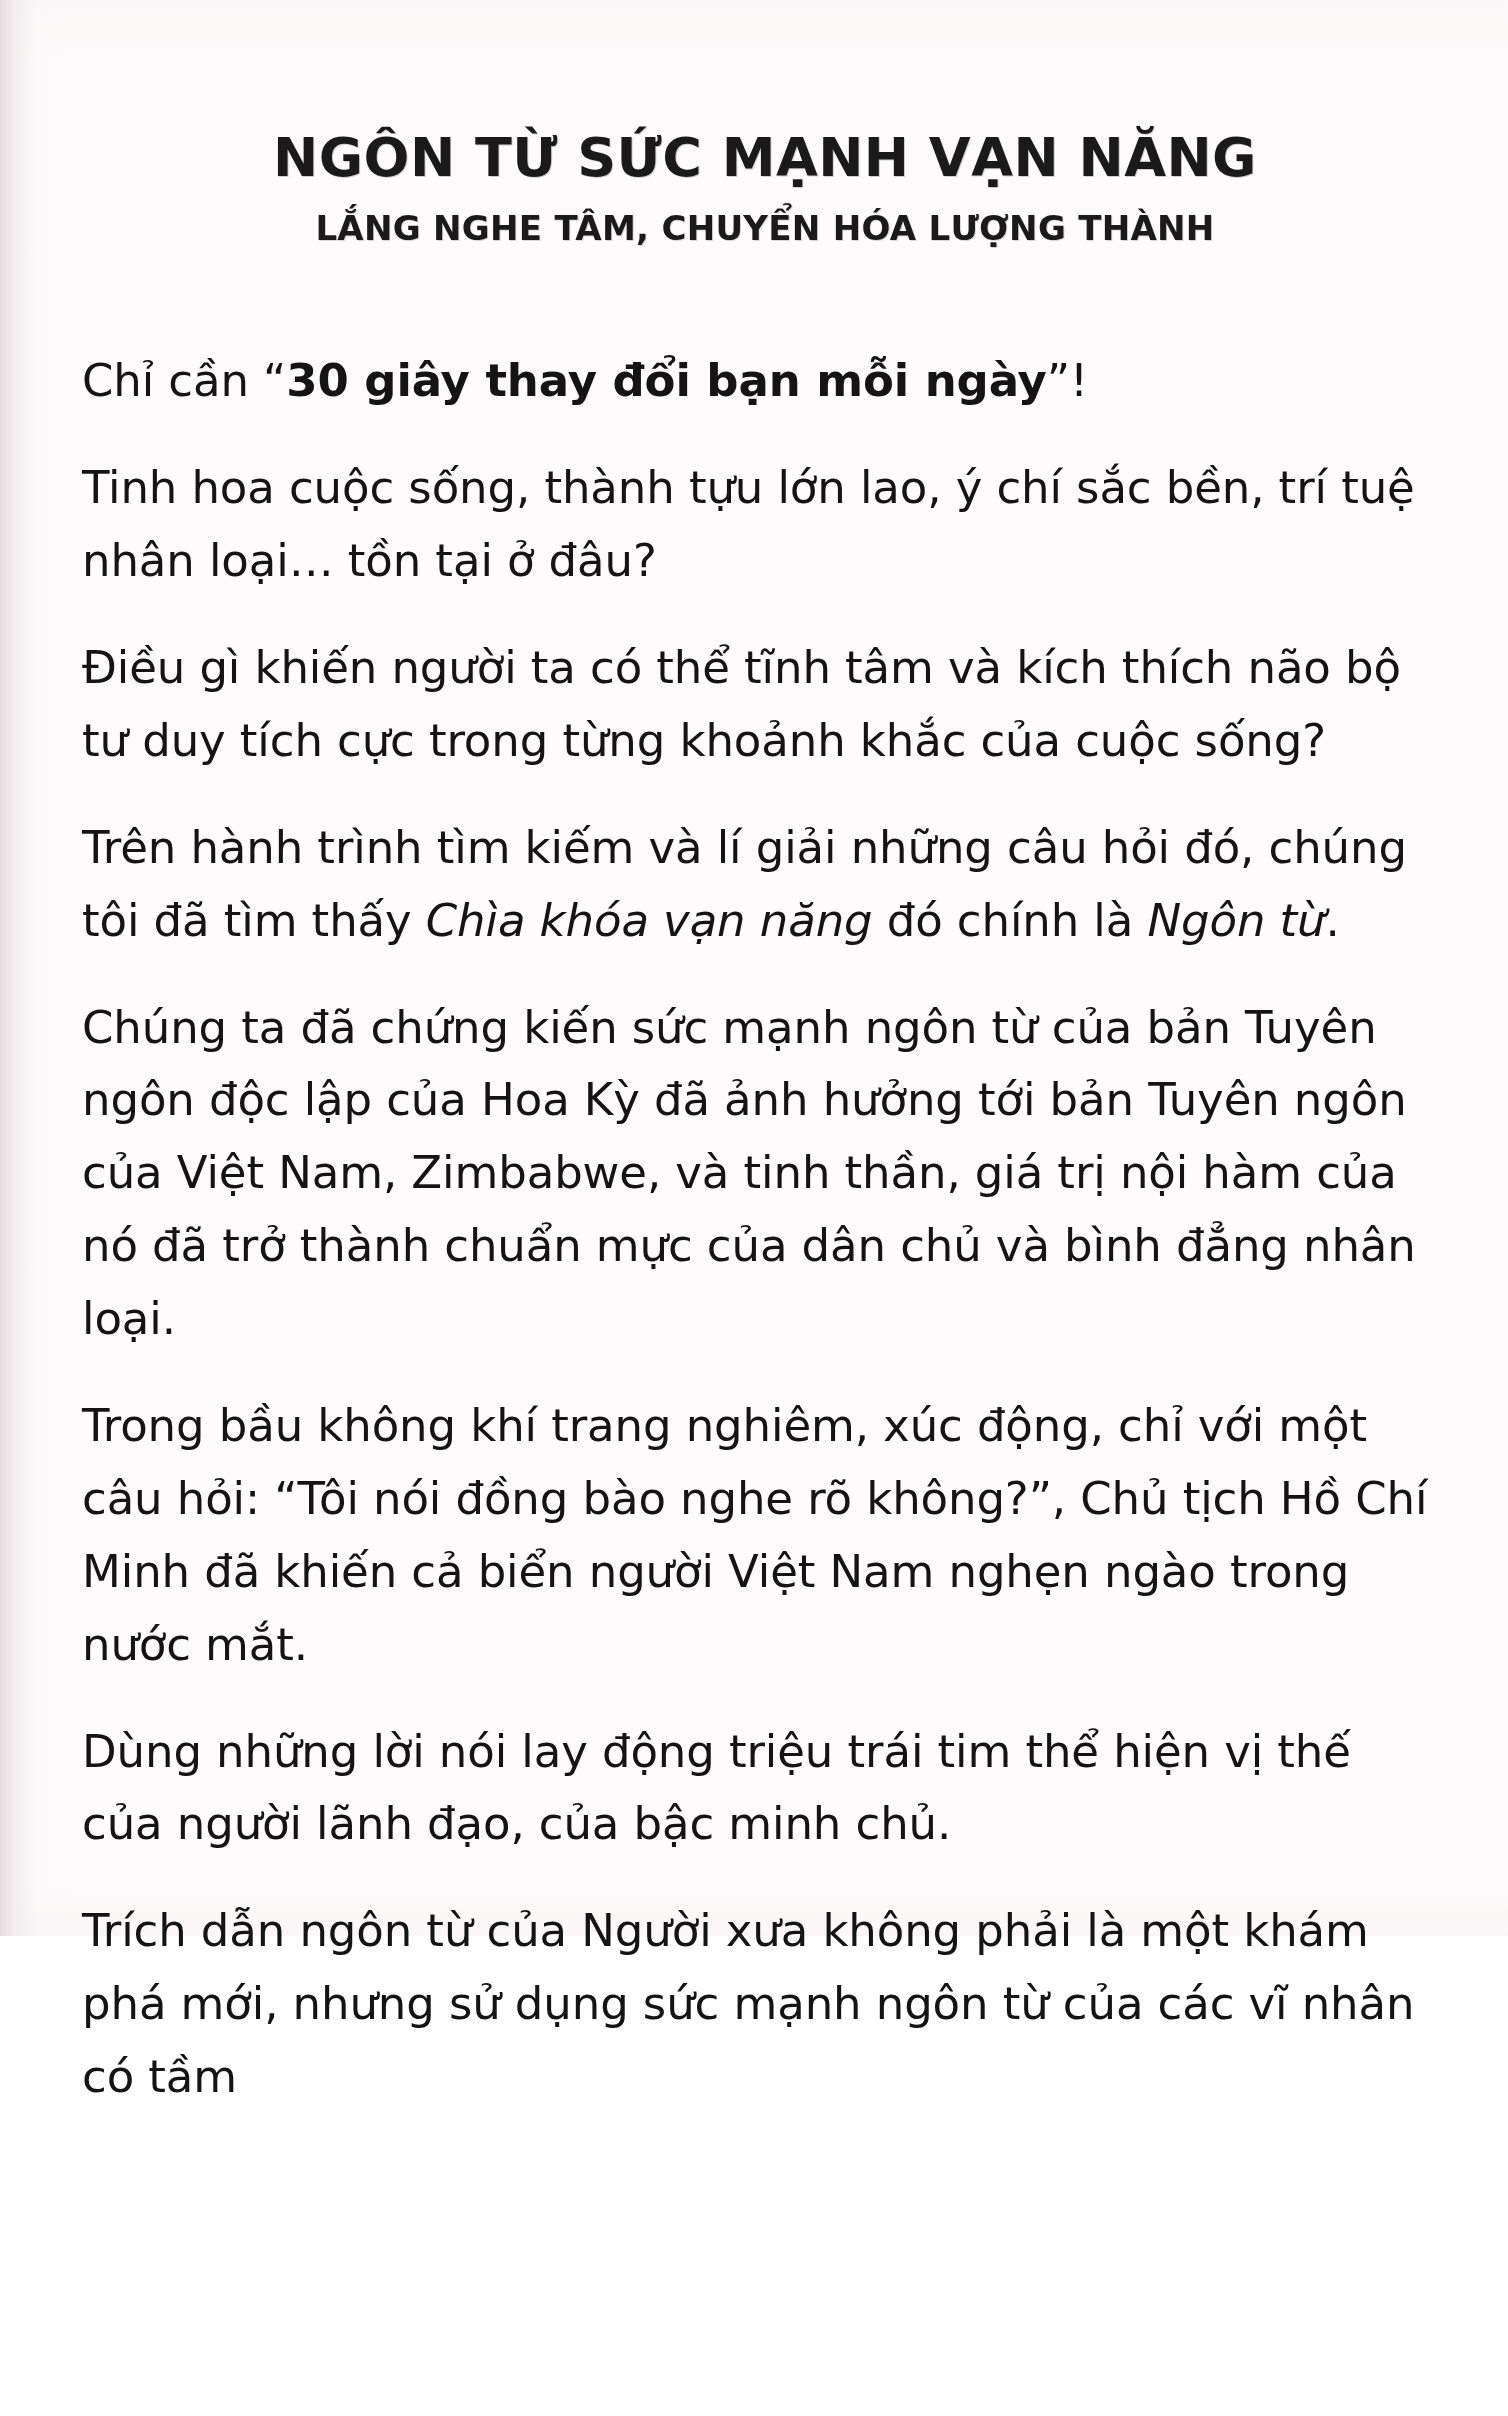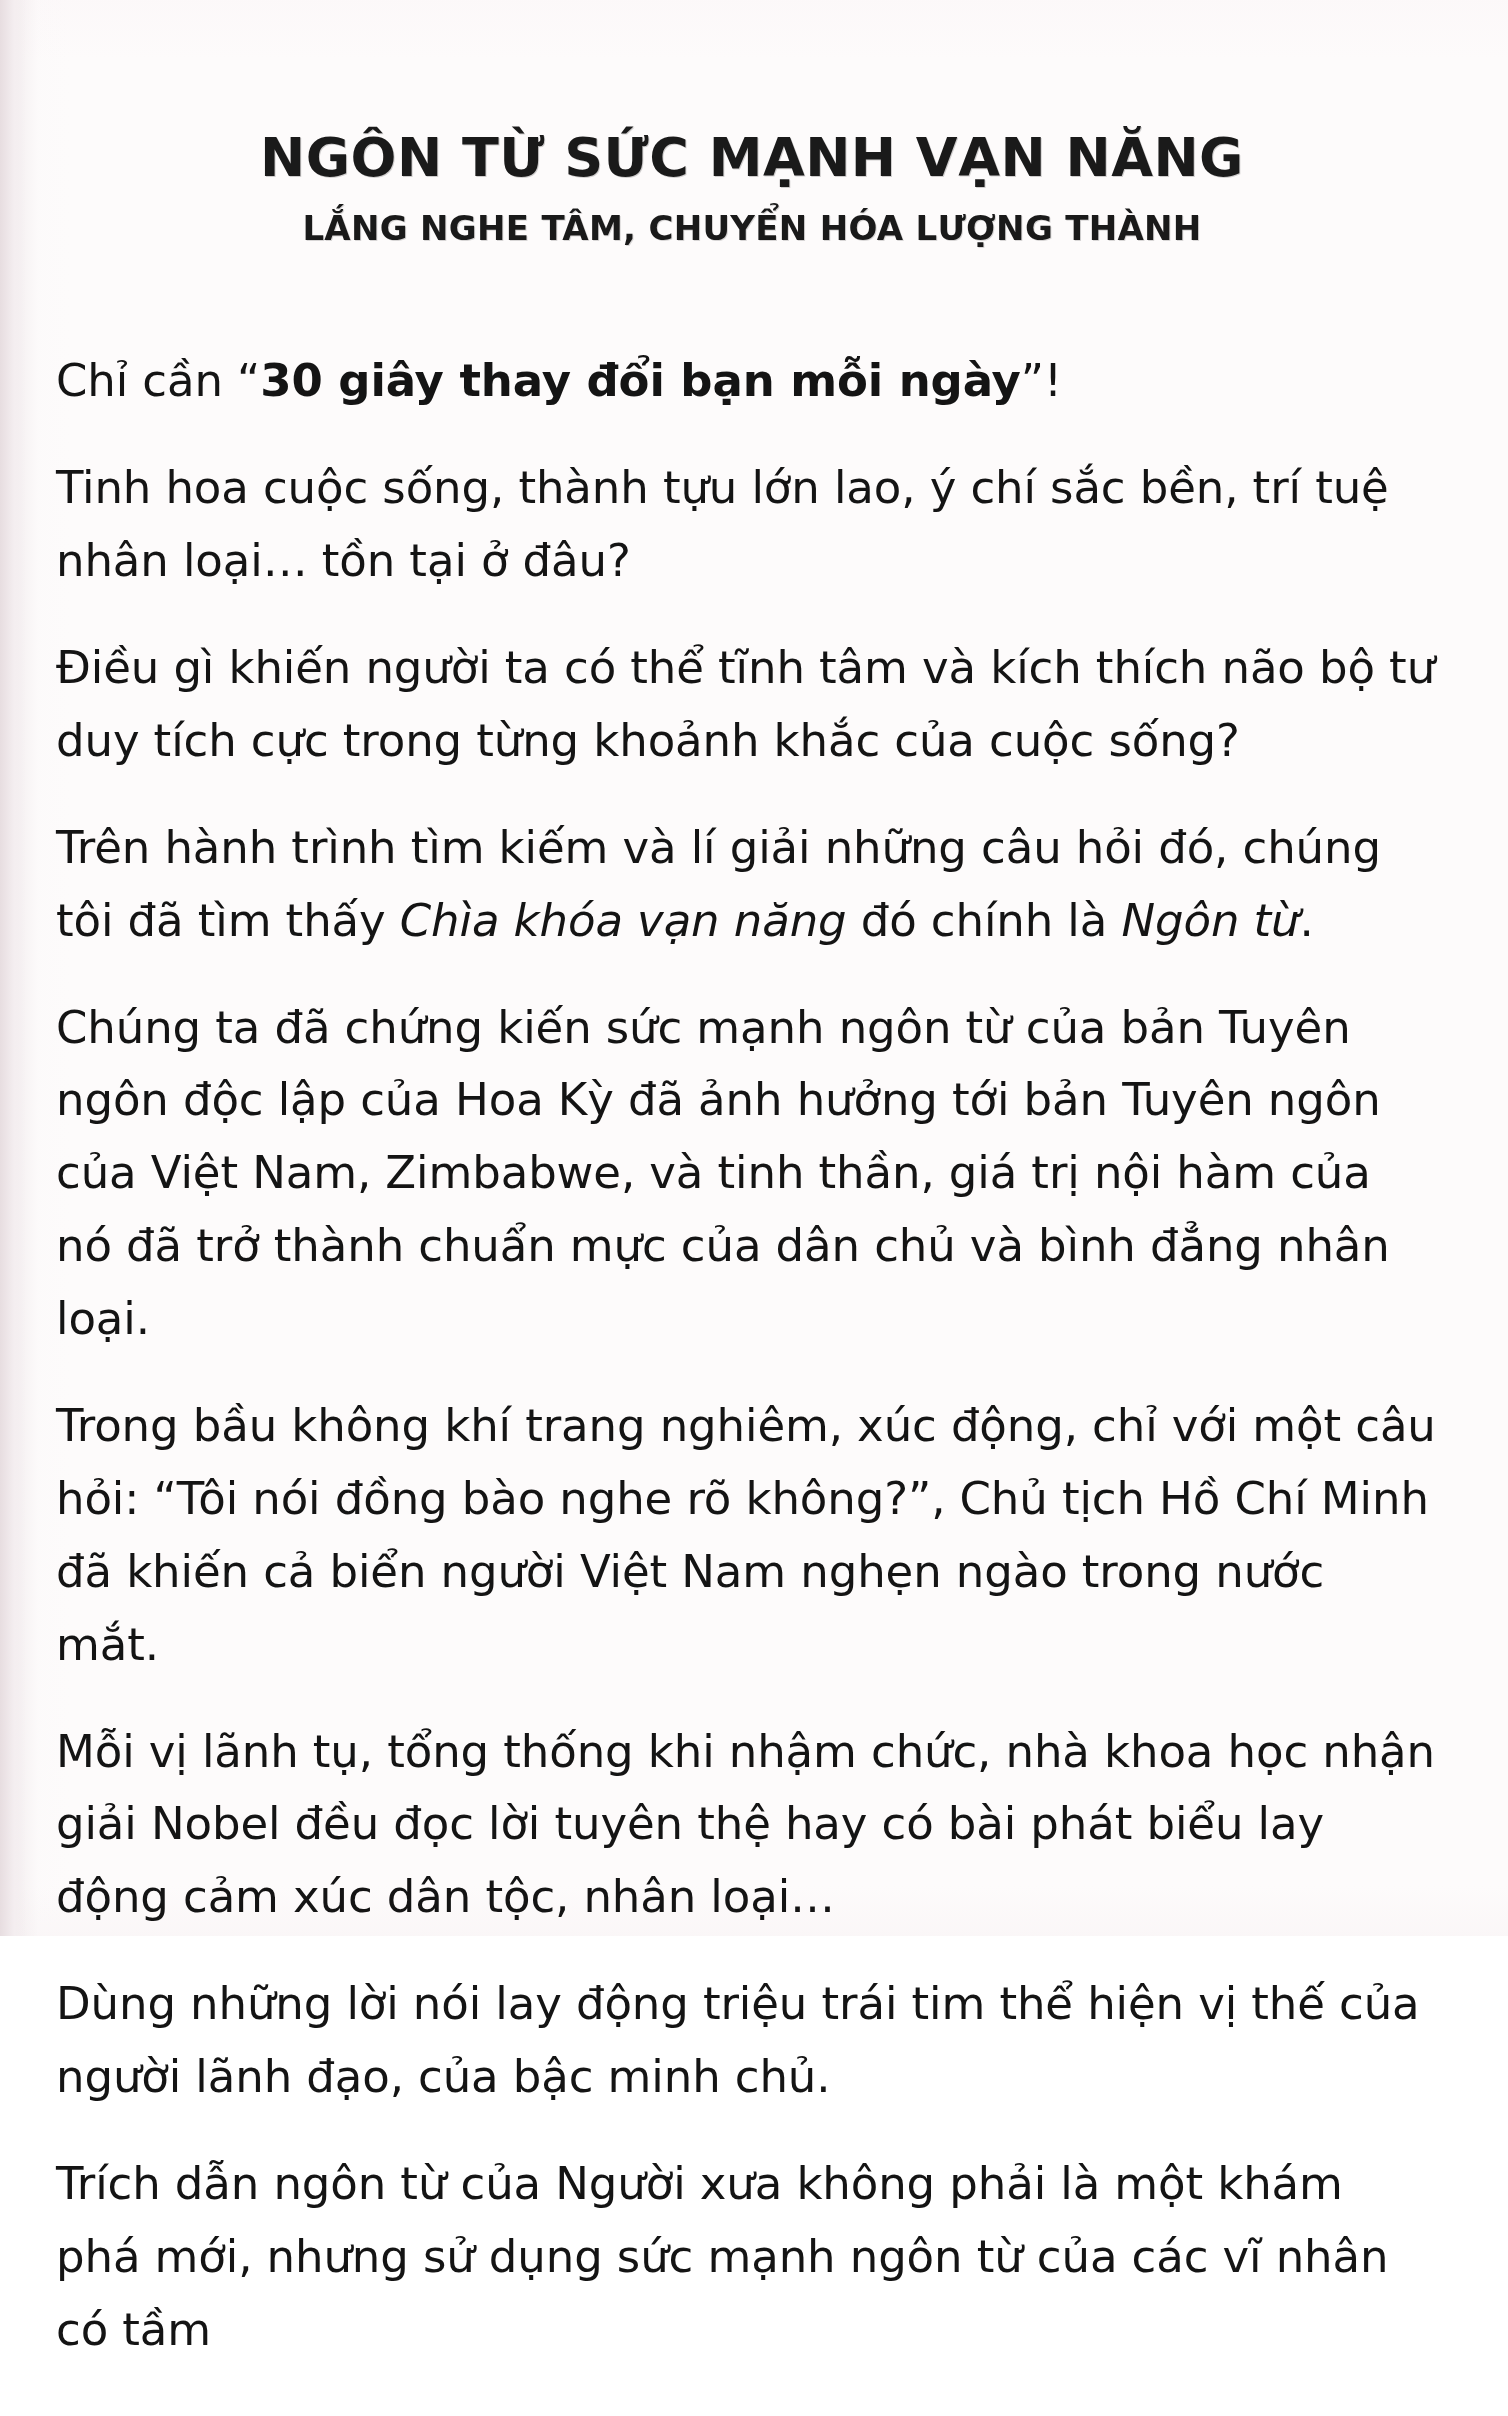--- a/index.html
+++ b/index.html
@@ -16,21 +16,21 @@
   .page {
     position: relative;
     width: 1508px;
     height: 1936px;
     background: #fdfbfb;
     background-image:
       linear-gradient(90deg, rgba(236,228,230,0.85) 0px, rgba(250,247,248,0.2) 38px, rgba(255,255,255,0) 70px),
       linear-gradient(180deg, rgba(252,248,249,0.9) 0px, rgba(255,255,255,0) 60px),
       linear-gradient(0deg, rgba(250,246,247,0.9) 0px, rgba(255,255,255,0) 50px);
     box-sizing: border-box;
-    padding: 0 60px 0 56px;
+    padding: 0 60px 0 82px;
   }
   .page::after {
     content: "";
     position: absolute;
     left: 0; top: 0; bottom: 0;
     width: 26px;
     background: linear-gradient(90deg, #e7dde0 0%, #f4eef0 55%, rgba(255,255,255,0) 100%);
     pointer-events: none;
   }
   .title-block {
@@ -84,18 +84,17 @@
     <h2 class="title-sub">LẮNG NGHE TÂM, CHUYỂN HÓA LƯỢNG THÀNH</h2>
   </div>
 
   <div class="body-block" id="body-block">
       <p class="para"><span>Chỉ cần “</span><span class="b">30 giây thay đổi bạn mỗi ngày</span><span>”!</span></p>
       <p class="para"><span>Tinh hoa cuộc sống, thành tựu lớn lao, ý chí sắc bền, trí tuệ nhân loại… tồn tại ở đâu?</span></p>
       <p class="para"><span>Điều gì khiến người ta có thể tĩnh tâm và kích thích não bộ tư duy tích cực trong từng khoảnh khắc của cuộc sống?</span></p>
       <p class="para"><span>Trên hành trình tìm kiếm và lí giải những câu hỏi đó, chúng tôi đã tìm thấy </span><span class="i">Chìa khóa vạn năng</span><span> đó chính là </span><span class="i">Ngôn từ</span><span>.</span></p>
       <p class="para"><span>Chúng ta đã chứng kiến sức mạnh ngôn từ của bản Tuyên ngôn độc lập của Hoa Kỳ đã ảnh hưởng tới bản Tuyên ngôn của Việt Nam, Zimbabwe, và tinh thần, giá trị nội hàm của nó đã trở thành chuẩn mực của dân chủ và bình đẳng nhân loại.</span></p>
       <p class="para"><span>Trong bầu không khí trang nghiêm, xúc động, chỉ với một câu hỏi: “Tôi nói đồng bào nghe rõ không?”, Chủ tịch Hồ Chí Minh đã khiến cả biển người Việt Nam nghẹn ngào trong nước mắt.</span></p>
-      <p class="para"><span>Mỗi vị lãnh tụ, tổng thống khi nhậm chức, nhà khoa học nhận giải Nobel đều đọc lời tuyên thệ hay có bài phát biểu lay động cảm xúc dân tộc, nhân loại…</span></p>
       <p class="para"><span>Dùng những lời nói lay động triệu trái tim thể hiện vị thế của người lãnh đạo, của bậc minh chủ.</span></p>
       <p class="para"><span>Trích dẫn ngôn từ của Người xưa không phải là một khám phá mới, nhưng sử dụng sức mạnh ngôn từ của các vĩ nhân có tầm</span></p>
     </div>
 
 </div>
 
 </body></html>

